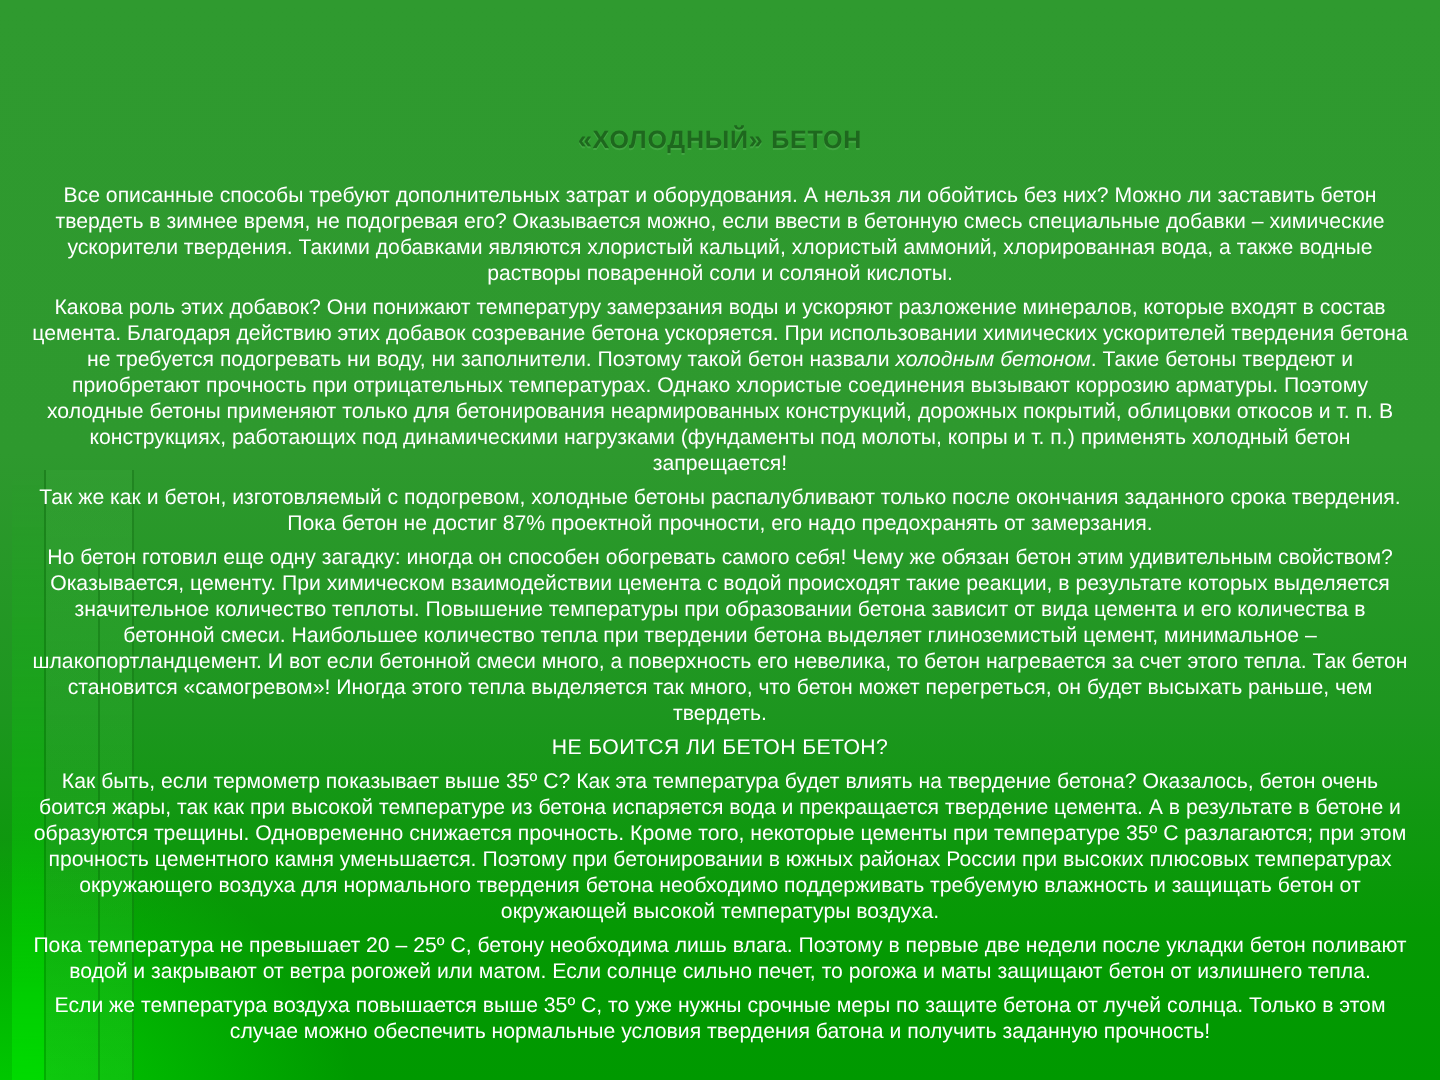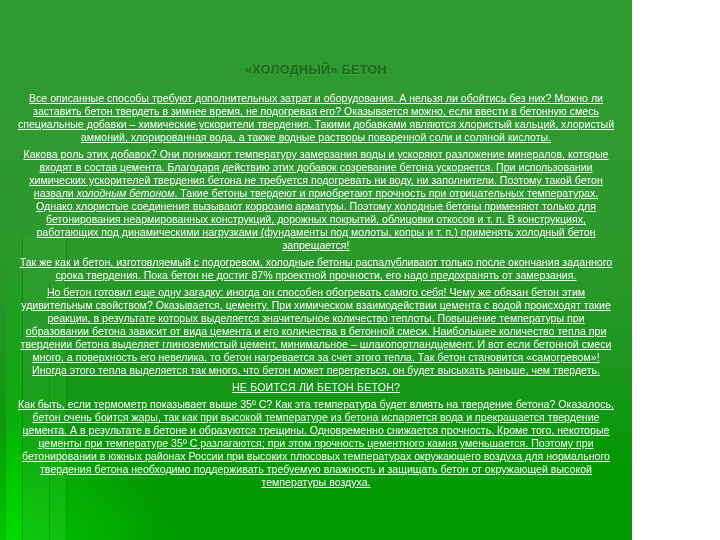--- a/index.html
+++ b/index.html
@@ -3,21 +3,21 @@
 <meta charset="utf-8">
 <style>
   html, body { margin: 0; padding: 0; }
   body {
     width: 720px; height: 540px;
     font-family: "Liberation Sans", sans-serif;
     overflow: hidden;
   }
   .slide {
     position: relative;
-    width: 632px; height: 540px;
+    width: 720px; height: 540px;
     background:
       radial-gradient(ellipse 250px 190px at 0% 103%, rgba(0,240,0,0.60), rgba(0,240,0,0) 72%),
       linear-gradient(to bottom, #2f9a2f 0%, #2e992e 42%, #1d961f 66%, #059903 86%, #009900 100%);
     overflow: hidden;
   }
   
   .stripe-outer {
     position: absolute; left: 6px; top: 235px; bottom: 0; width: 16px;
     background: linear-gradient(to bottom, rgba(0,235,0,0) 0%, rgba(0,235,0,0.22) 55%, rgba(0,235,0,0.55) 100%);
     border-right: 1px solid rgba(0,80,0,0.30);
@@ -42,21 +42,20 @@
     font-weight: bold;
     letter-spacing: 0.4px;
     color: #1e681e;
     text-shadow: 0 1px 0 rgba(160,220,160,0.18);
   }
   p.para, p.subhead {
     margin: 4px;
     font-size: 10.6px;
     line-height: 13px;
     font-weight: normal;
-    text-decoration: underline;
   }
   p.subhead { letter-spacing: 0.2px; }
   .it { font-style: italic; }
 </style>
 </head>
 <body>
 
 <div class="slide">
   <div class="stripe-outer"></div>
   <div class="stripe-inner"></div>
@@ -72,15 +71,17 @@
     <p class="para">Так же как и бетон, изготовляемый с подогревом, холодные бетоны распалубливают только после окончания заданного срока твердения. Пока бетон не достиг 87% проектной прочности, его надо предохранять от замерзания.</p>
 
 
     <p class="para">Но бетон готовил еще одну загадку: иногда он способен обогревать самого себя! Чему же обязан бетон этим удивительным свойством? Оказывается, цементу. При химическом взаимодействии цемента с водой происходят такие реакции, в результате которых выделяется значительное количество теплоты. Повышение температуры при образовании бетона зависит от вида цемента и его количества в бетонной смеси. Наибольшее количество тепла при твердении бетона выделяет глиноземистый цемент, минимальное – шлакопортландцемент. И вот если бетонной смеси много, а поверхность его невелика, то бетон нагревается за счет этого тепла. Так бетон становится «самогревом»! Иногда этого тепла выделяется так много, что бетон может перегреться, он будет высыхать раньше, чем твердеть.</p>
 
 
     <p class="subhead">НЕ БОИТСЯ ЛИ БЕТОН БЕТОН?</p>
 
     <p class="para">Как быть, если термометр показывает выше 35º С? Как эта температура будет влиять на твердение бетона? Оказалось, бетон очень боится жары, так как при высокой температуре из бетона испаряется вода и прекращается твердение цемента. А в результате в бетоне и образуются трещины. Одновременно снижается прочность. Кроме того, некоторые цементы при температуре 35º С разлагаются; при этом прочность цементного камня уменьшается. Поэтому при бетонировании в южных районах России при высоких плюсовых температурах окружающего воздуха для нормального твердения бетона необходимо поддерживать требуемую влажность и защищать бетон от окружающей высокой температуры воздуха.</p>
 
+    <p class="para">Пока температура не превышает 20 – 25º С, бетону необходима лишь влага. Поэтому в первые две недели после укладки бетон поливают водой и закрывают от ветра рогожей или матом. Если солнце сильно печет, то рогожа и маты защищают бетон от излишнего тепла.</p>
 
+    <p class="para">Если же температура воздуха повышается выше 35º С, то уже нужны срочные меры по защите бетона от лучей солнца. Только в этом случае можно обеспечить нормальные условия твердения батона и получить заданную прочность!</p>
   </div>
 </div>
 
 </body></html>

